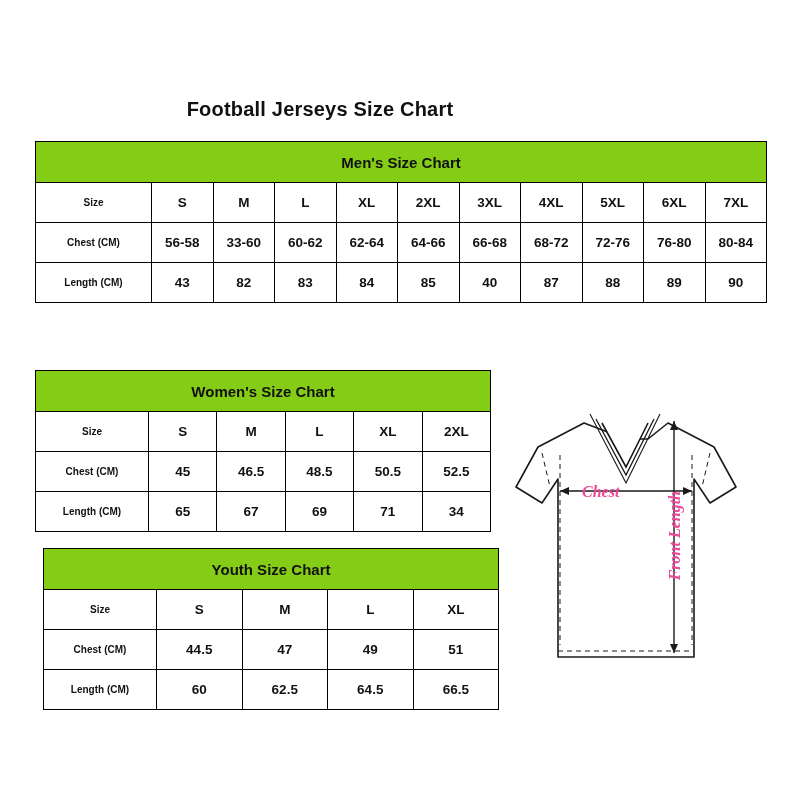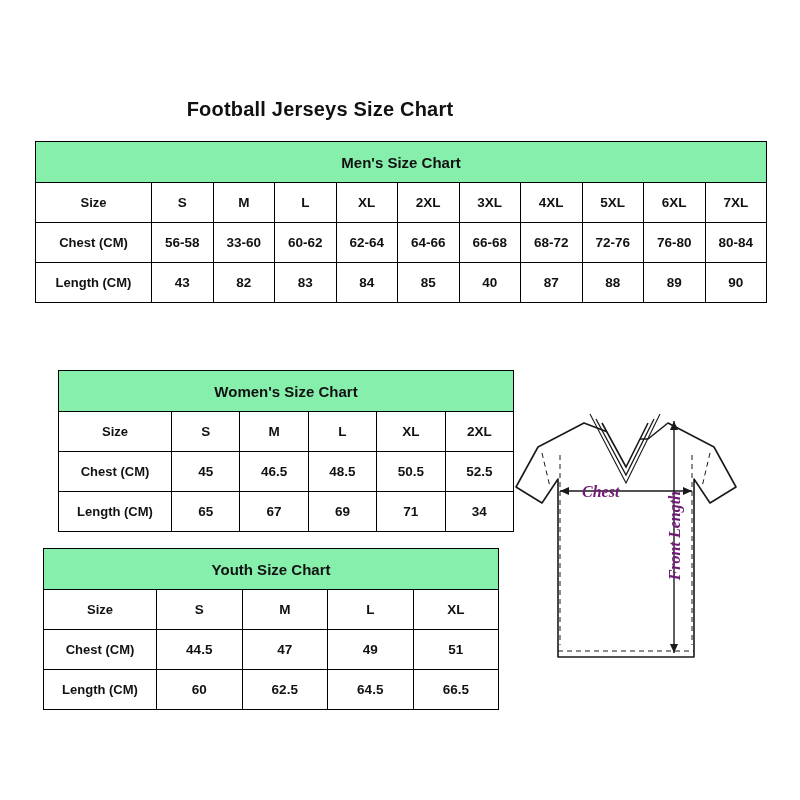--- a/index.html
+++ b/index.html
@@ -42,42 +42,41 @@
     border: 1px solid #000000;
     text-align: center;
     vertical-align: middle;
     font-size: 13.5px;
     font-weight: bold;
     color: #111111;
     padding: 0;
     height: 39px;
   }
   table.size-table thead td.caption {
-    background: #86efac;
+    background: #84cc16;
     font-size: 15px;
     font-weight: bold;
     height: 40px;
   }
   table.size-table td.rowhead {
-    font-size: 13px;
+    font-size: 10px;
   }
   
   #mens-table {
     top: 141px;
     left: 35px;
     width: 730px;
   }
   #mens-table col.lab { width: 116px; }
   #mens-table col.val { width: 61.5px; }
   
   #womens-table {
     top: 370px;
     left: 35px;
     width: 455px;
-    margin-left: 23px;
   }
   #womens-table col.lab { width: 113px; }
   #womens-table col.val { width: 68.4px; }
   
   #youth-table {
     top: 548px;
     left: 35px;
     width: 455px;
     margin-left: 8px;
   }
@@ -94,21 +93,21 @@
   }
   #shirt-figure svg {
     display: block;
   }
   .shirt-label {
     position: absolute;
     font-family: "Liberation Serif", serif;
     font-style: italic;
     font-weight: bold;
     font-size: 16px;
-    color: #701a75;
+    color: #ec4899;
     white-space: nowrap;
     text-align: right;
   }
   #chest-label {
     left: 84px;
     top: 88px;
   }
   #front-length-label {
     left: 168px;
     top: 96px;

